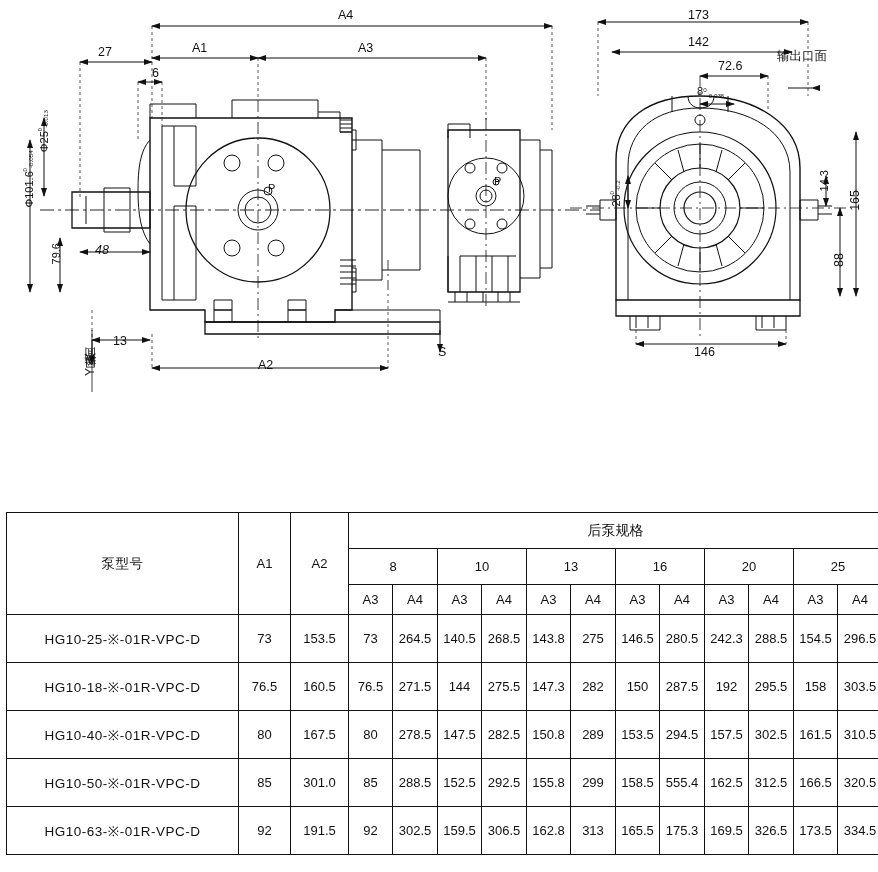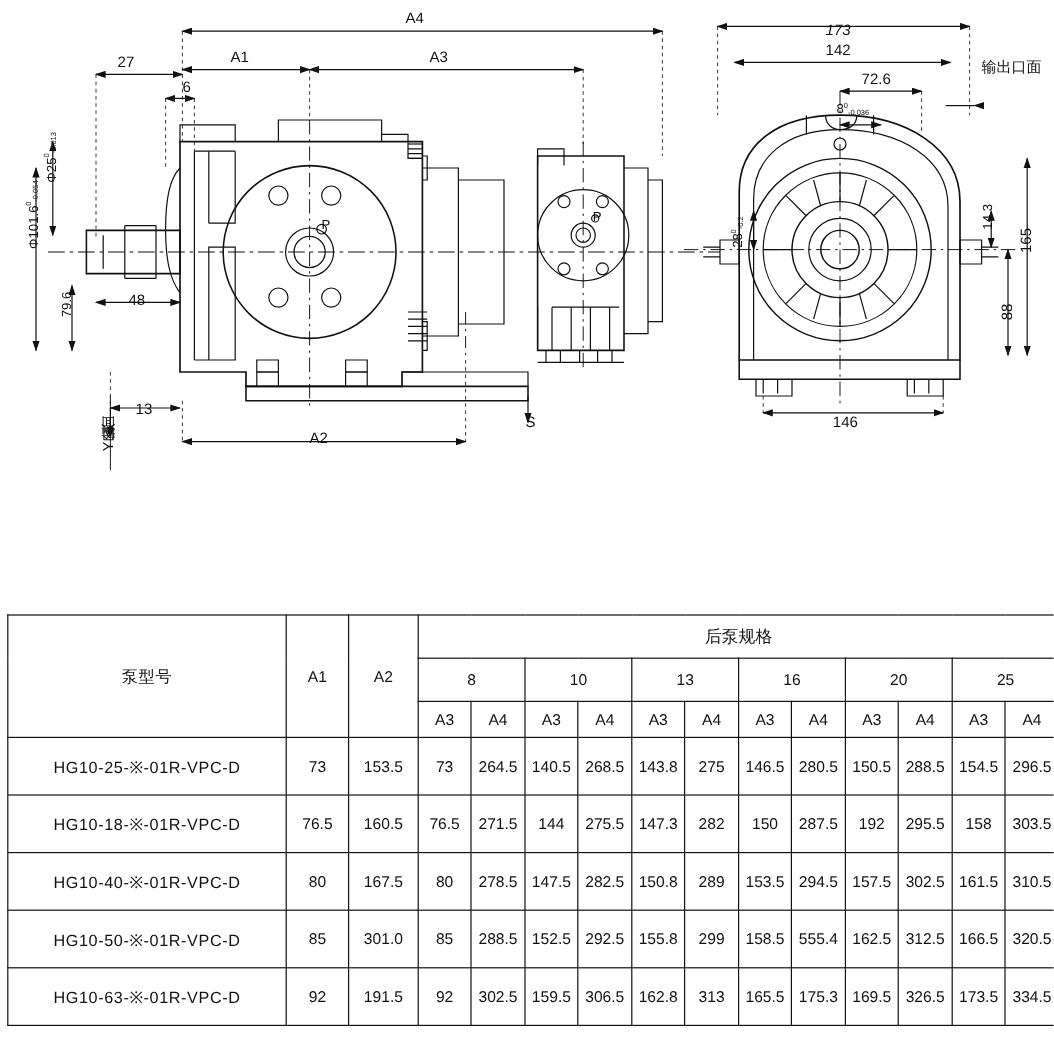--- a/index.html
+++ b/index.html
@@ -194,43 +194,43 @@
         <path d="M786,330 L786,344" stroke-dasharray="3,3" stroke-width="0.7"></path>
         <path d="M628,176 L628,208" marker-start="url(#arS)" marker-end="url(#ar)"></path>
       </g>
     </svg>
 
     <div class="dim-label" style="left:338px;top:8px;">A4</div>
     <div class="dim-label" style="left:192px;top:41px;">A1</div>
     <div class="dim-label" style="left:358px;top:41px;">A3</div>
     <div class="dim-label" style="left:98px;top:45px;">27</div>
     <div class="dim-label" style="left:152px;top:66px;">6</div>
-    <div class="dim-label" style="left:107px;top:243px;">48</div>
+    <div class="dim-label" style="left:95px;top:243px;font-style:italic;">48</div>
     <div class="dim-label" style="left:113px;top:334px;">13</div>
     <div class="dim-label" style="left:258px;top:358px;">A2</div>
     <div class="dim-label" style="left:438px;top:345px;">S</div>
     <div class="dim-label" style="left:268px;top:182px;font-size:11px;">P</div>
     <div class="dim-label" style="left:494px;top:175px;font-size:11px;">P</div>
 
     <div class="dim-label vert" style="left:36px;top:110px;font-size:11px;">
       <span>Φ25</span><span class="sub" style="display:inline-block;"><sup>0</sup><sub>-0.013</sub></span>
     </div>
     <div class="dim-label vert" style="left:21px;top:150px;font-size:11px;">
       <span>Φ101.6</span><span class="sub" style="display:inline-block;"><sup>0</sup><sub>-0.054</sub></span>
     </div>
     <div class="dim-label vert" style="left:50px;top:243px;font-size:11px;">79.6</div>
     <div class="dim-label vert" style="left:82px;top:368px;font-size:12px;">输入口Y面</div>
 
-    <div class="dim-label" style="left:688px;top:18px;font-style:italic;">173</div>
+    <div class="dim-label" style="left:688px;top:8px;">173</div>
     <div class="dim-label" style="left:688px;top:35px;">142</div>
     <div class="dim-label" style="left:718px;top:59px;">72.6</div>
     <div class="dim-label" style="left:697px;top:85px;font-size:11px;">
       <span>8</span><span class="sub" style="display:inline-block;vertical-align:middle;"><sup>0</sup><sub>-0.036</sub></span>
     </div>
-    <div class="dim-label" style="left:818px;top:48px;">输出口面</div>
+    <div class="dim-label" style="left:777px;top:48px;">输出口面</div>
     <div class="dim-label vert" style="left:848px;top:190px;">165</div>
     <div class="dim-label vert" style="left:832px;top:253px;">88</div>
     <div class="dim-label vert" style="left:818px;top:170px;font-size:11px;">14.3</div>
     <div class="dim-label vert" style="left:608px;top:180px;font-size:11px;">
       <span>28</span><span class="sub" style="display:inline-block;"><sup>0</sup><sub>-0.2</sub></span>
     </div>
     <div class="dim-label" style="left:694px;top:345px;">146</div>
   </div>
 
   <div class="table-wrap">
@@ -288,21 +288,21 @@
           <td>73</td>
           <td>153.5</td>
           <td>73</td>
           <td>264.5</td>
           <td>140.5</td>
           <td>268.5</td>
           <td>143.8</td>
           <td>275</td>
           <td>146.5</td>
           <td>280.5</td>
-          <td>150.5</td>
+          <td>242.3</td>
           <td>288.5</td>
           <td>154.5</td>
           <td>296.5</td>
         </tr>
         <tr class="tallrow">
           <td class="model">HG10-18-※-01R-VPC-D</td>
           <td>76.5</td>
           <td>160.5</td>
           <td>76.5</td>
           <td>271.5</td>

